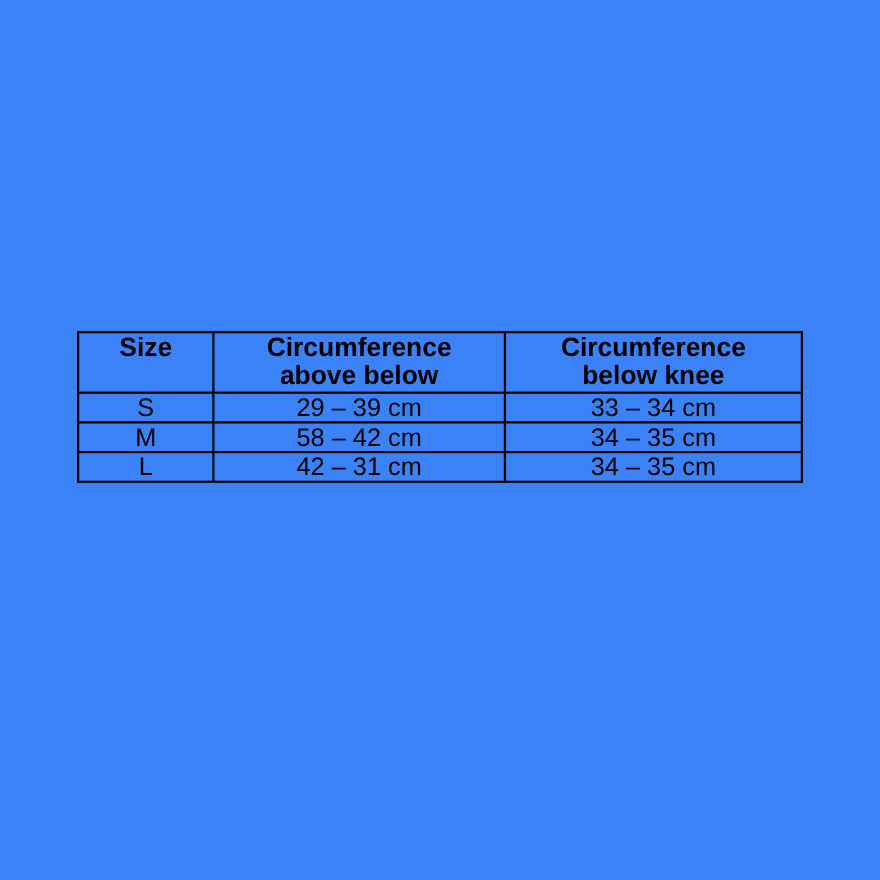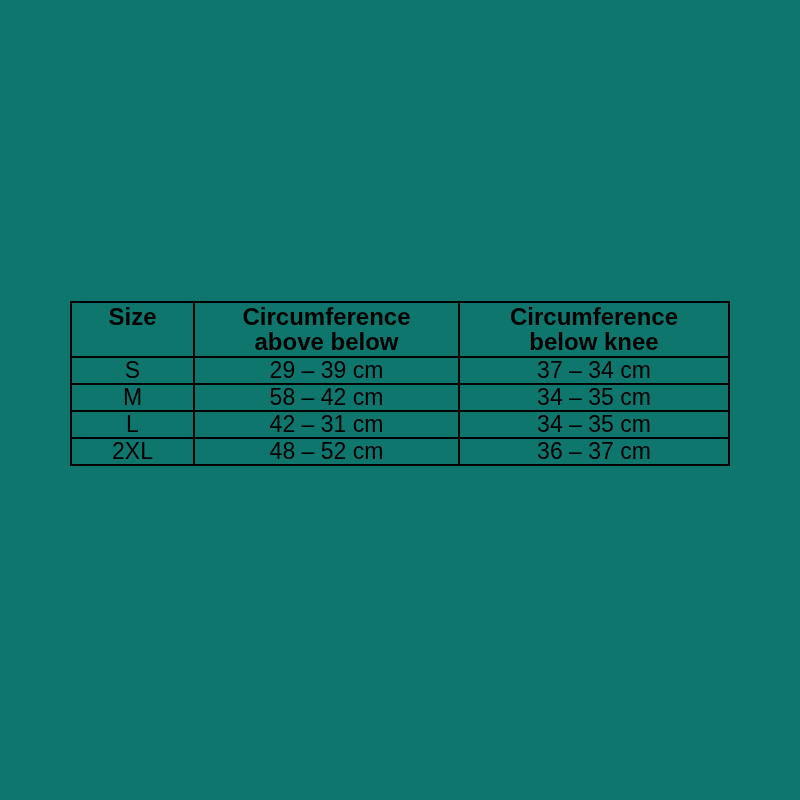--- a/index.html
+++ b/index.html
@@ -5,21 +5,21 @@
   html, body {
     margin: 0;
     padding: 0;
     background: #ffffff;
     font-family: "Liberation Sans", sans-serif;
   }
   .canvas {
     position: relative;
     width: 800px;
     height: 800px;
-    background: #0f766e;
+    background: #3b82f6;
     overflow: hidden;
   }
   table.size-table {
     position: absolute;
     left: 70px;
     top: 301px;
     width: 658px;
     border-collapse: collapse;
     table-layout: fixed;
   }
@@ -73,32 +73,27 @@
         <th>
           <span class="hline">Circumference</span>
           <span class="hline">below knee</span>
         </th>
       </tr>
     </thead>
     <tbody>
       <tr>
         <td>S</td>
         <td>29 – 39 cm</td>
-        <td>37 – 34 cm</td>
+        <td>33 – 34 cm</td>
       </tr>
       <tr>
         <td>M</td>
         <td>58 – 42 cm</td>
         <td>34 – 35 cm</td>
       </tr>
       <tr>
         <td>L</td>
         <td>42 – 31 cm</td>
         <td>34 – 35 cm</td>
       </tr>
-      <tr>
-        <td>2XL</td>
-        <td>48 – 52 cm</td>
-        <td>36 – 37 cm</td>
-      </tr>
     </tbody>
   </table>
 </div>
 
 </body></html>

